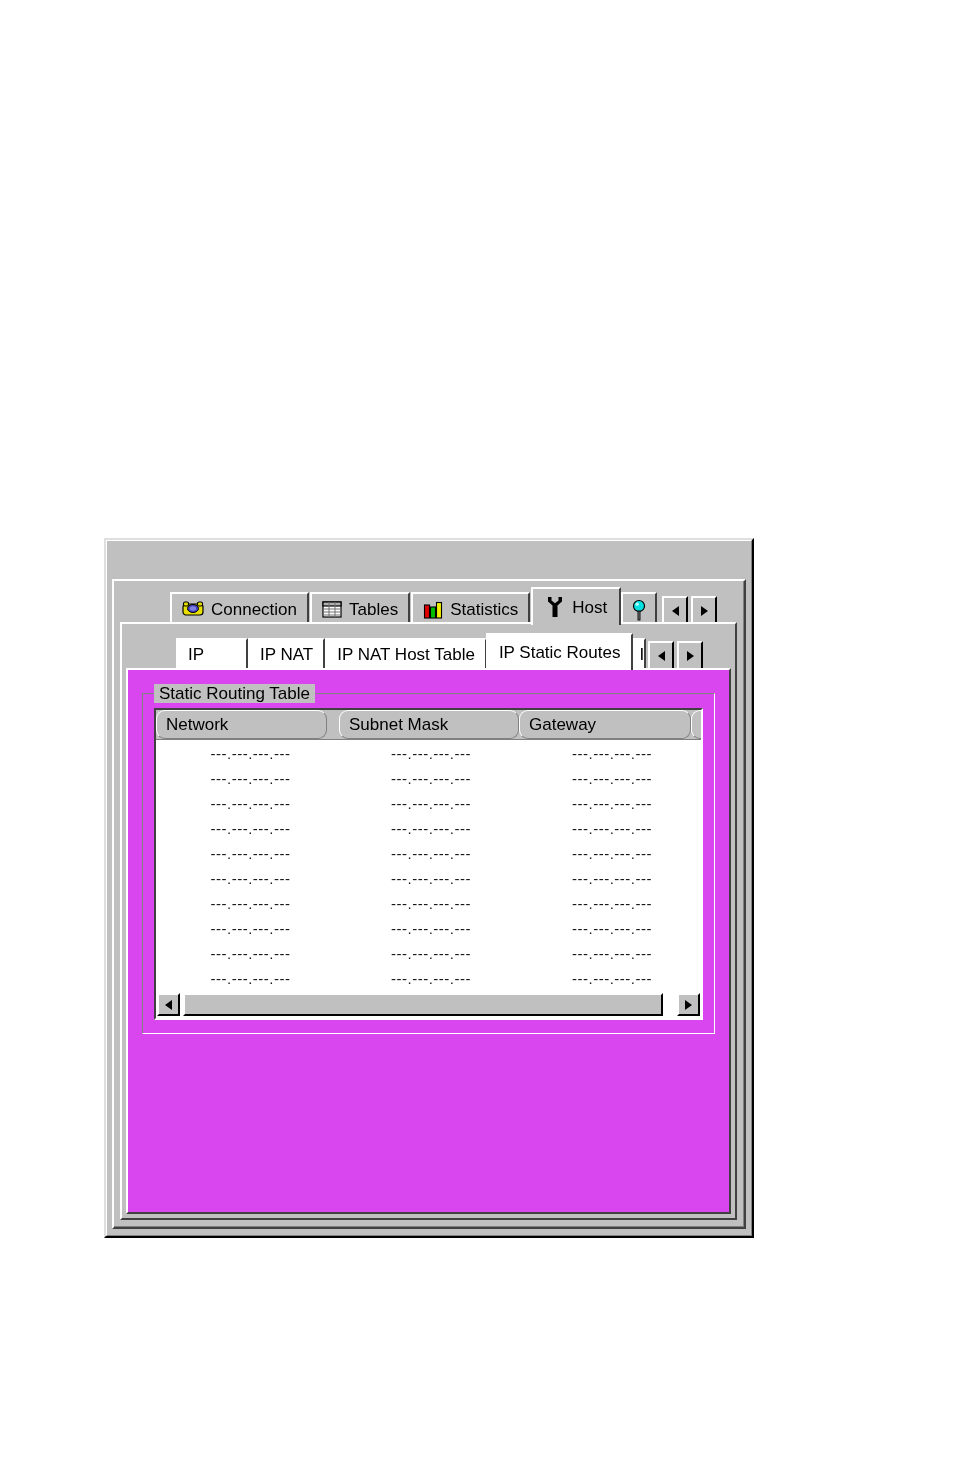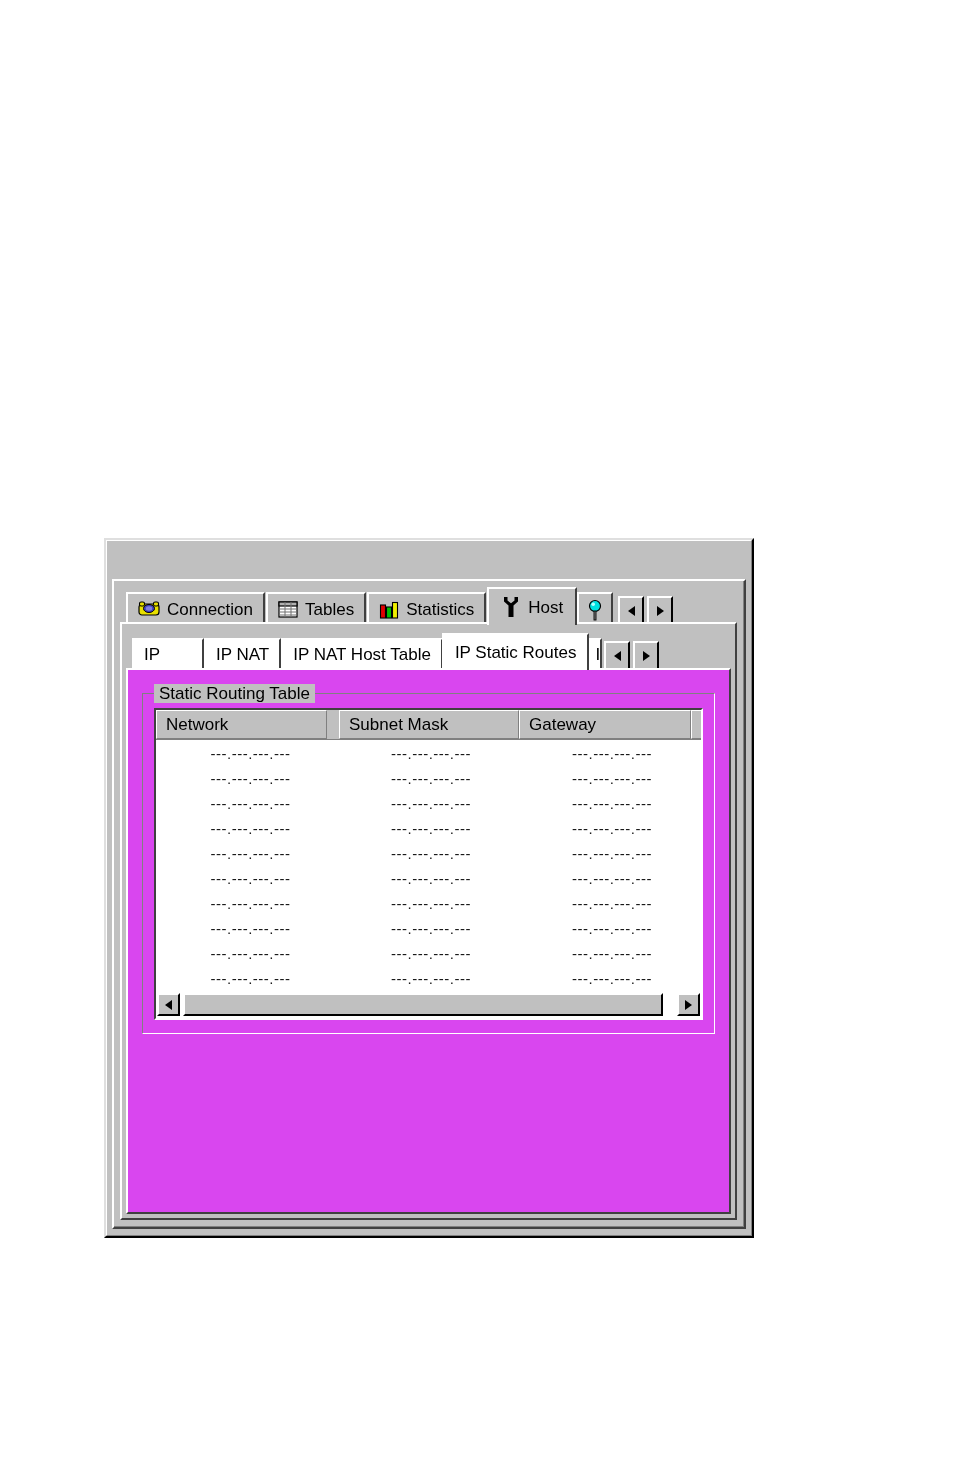--- a/index.html
+++ b/index.html
@@ -71,21 +71,21 @@
     border-right:2px solid #404040;border-bottom:2px solid #404040;
     box-sizing:border-box;
   }
   .client-in{
     position:absolute;inset:0;
     border-right:1px solid #808080;border-bottom:1px solid #808080;
     box-sizing:border-box;
   }
 
   
-  .tabrow{position:absolute;display:flex;align-items:flex-end;height:38px;}
+  .tabrow{position:absolute;display:flex;align-items:flex-end;height:38px;margin-left:44px;}
   .tab{
     height:33px;background:#c0c0c0;
     border-top:2px solid #ffffff;border-left:2px solid #ffffff;
     border-right:2px solid #404040;
     box-sizing:border-box;
     display:flex;align-items:center;gap:7px;
     padding:0 10px;
     font-size:17px;color:#000;white-space:nowrap;
     position:relative;
   }
@@ -164,21 +164,21 @@
   .grid-head{
     display:flex;height:30px;background:#c0c0c0;box-sizing:border-box;
     border-bottom:1px solid #808080;
   }
   .gh{
     background:#c0c0c0;
     border-top:1px solid #ffffff;border-left:1px solid #ffffff;
     border-right:1px solid #808080;border-bottom:1px solid #808080;
     box-sizing:border-box;
     font-size:17px;color:#000;display:flex;align-items:center;
-    padding-left:9px;overflow:hidden;white-space:nowrap;flex:0 0 auto;
+    padding-left:9px;overflow:hidden;white-space:nowrap;flex:0 0 auto;border-radius:9px;
   }
   .grid-body{position:absolute;left:0;right:0;top:31px;bottom:27px;background:#fff;overflow:hidden;}
   .grow{display:flex;height:25px;align-items:center;}
   .gc{
     font-size:15px;color:#1a1a1a;padding-left:9px;
     font-family:"Liberation Sans", sans-serif;
     letter-spacing:.5px;white-space:nowrap;overflow:hidden;flex:0 0 auto;
   }
 
   

